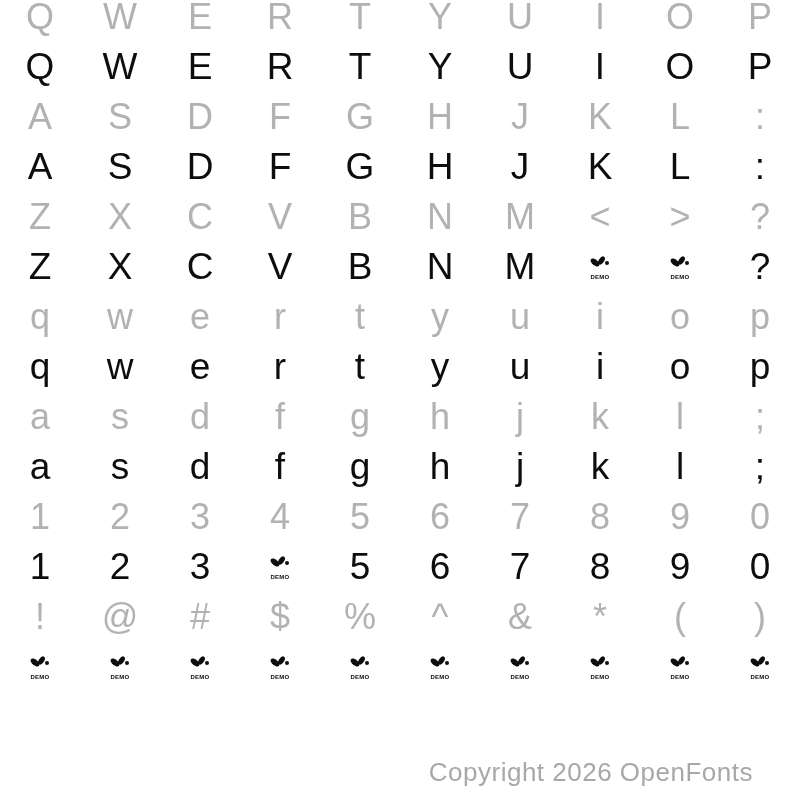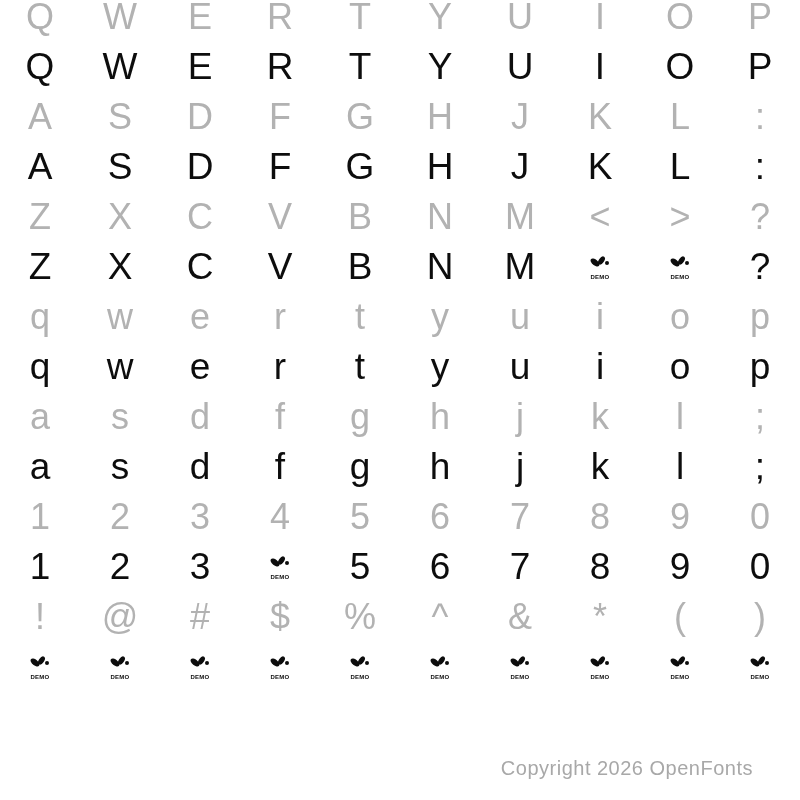--- a/index.html
+++ b/index.html
@@ -45,21 +45,21 @@
     font-size: 36px;
     font-weight: 300;
   }
   .demo-svg {
     display: block;
   }
   .footer-copyright {
     position: absolute;
     top: 757px;
     right: 47px;
-    font-size: 20px;
+    font-size: 26px;
     font-weight: 400;
     color: #a8a8a8;
     letter-spacing: 0.5px;
     white-space: nowrap;
   }
 </style>
 </head>
 <body>
 
 <div class="sheet">

